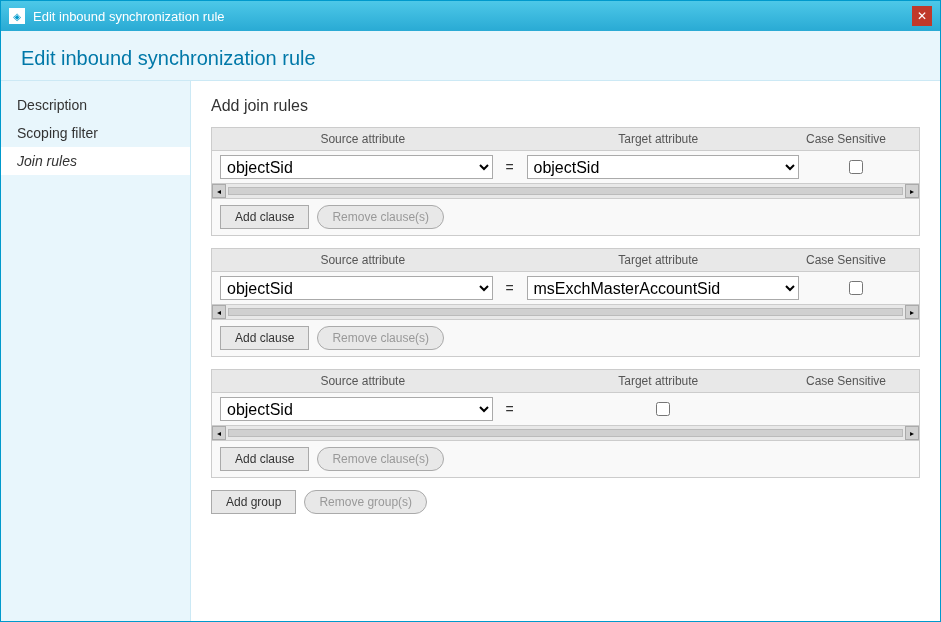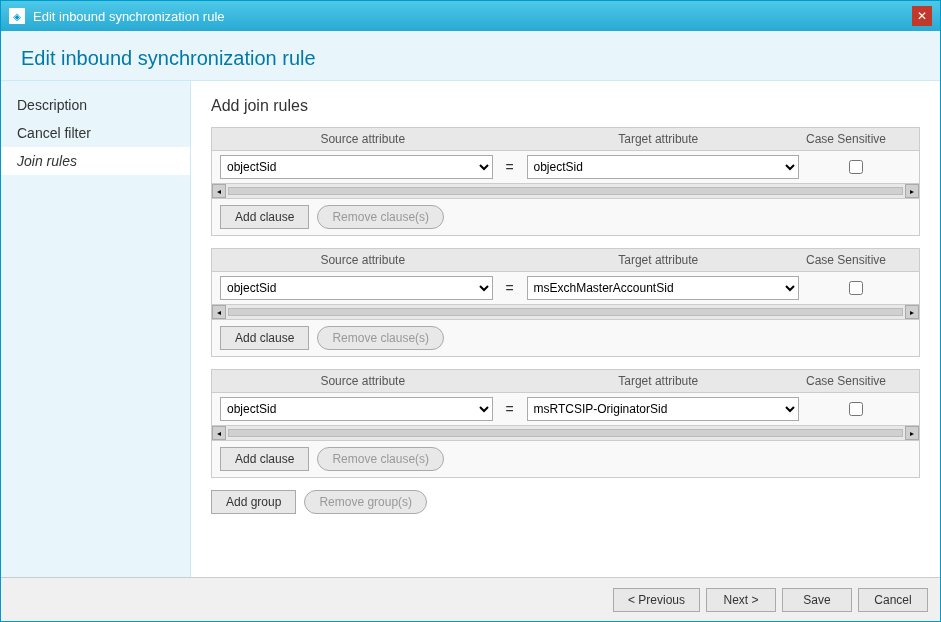--- a/index.html
+++ b/index.html
@@ -129,21 +129,21 @@
       grid-template-columns: 1fr 30px 1fr 110px;
       align-items: center;
       padding: 4px 8px;
       gap: 2px;
     }
     .join-row select {
       width: 100%;
       height: 24px;
       border: 1px solid #aaa;
       background: white;
-      font-size: 12px;
+      font-size: 16px;
       padding: 0 2px;
     }
     .equals-sign {
       text-align: center;
       font-size: 14px;
       color: #333;
     }
     .case-sensitive-cell {
       display: flex;
       align-items: center;
@@ -244,21 +244,21 @@
   <div class="main-content">
 
     <div class="page-header">
       <h1>Edit inbound synchronization rule</h1>
     </div>
 
     <div class="body-section">
 
       <div class="sidebar">
         <div class="sidebar-item">Description</div>
-        <div class="sidebar-item">Cancel filter</div>
+        <div class="sidebar-item">Scoping filter</div>
         <div class="sidebar-item active">Join rules</div>
       </div>
 
       <div class="right-panel">
         <div class="section-title">Add join rules</div>
 
         <div class="join-group">
           <div class="join-group-header">
             <div class="col-source">Source attribute</div>
             <div></div>
@@ -323,23 +323,20 @@
             <div class="col-source">Source attribute</div>
             <div></div>
             <div class="col-target">Target attribute</div>
             <div class="col-case">Case Sensitive</div>
           </div>
           <div class="join-row">
             <select>
               <option>objectSid</option>
             </select>
             <div class="equals-sign">=</div>
-            <select>
-              <option>msRTCSIP-OriginatorSid</option>
-            </select>
             <div class="case-sensitive-cell">
               <input type="checkbox" style="">
             </div>
           </div>
           <div class="scrollbar-row">
             <div class="scroll-arrow">◂</div>
             <div class="scroll-track"></div>
             <div class="scroll-arrow">▸</div>
           </div>
           <div class="buttons-row">
@@ -350,19 +347,13 @@
 
         <div class="group-buttons">
           <button class="btn btn-primary">Add group</button>
           <button class="btn btn-disabled">Remove group(s)</button>
         </div>
 
       </div>
     </div>
   </div>
 
-  <div class="bottom-bar">
-    <button class="btn">&lt; Previous</button>
-    <button class="btn">Next &gt;</button>
-    <button class="btn">Save</button>
-    <button class="btn">Cancel</button>
-  </div>
 </div>
 
 </body></html>

